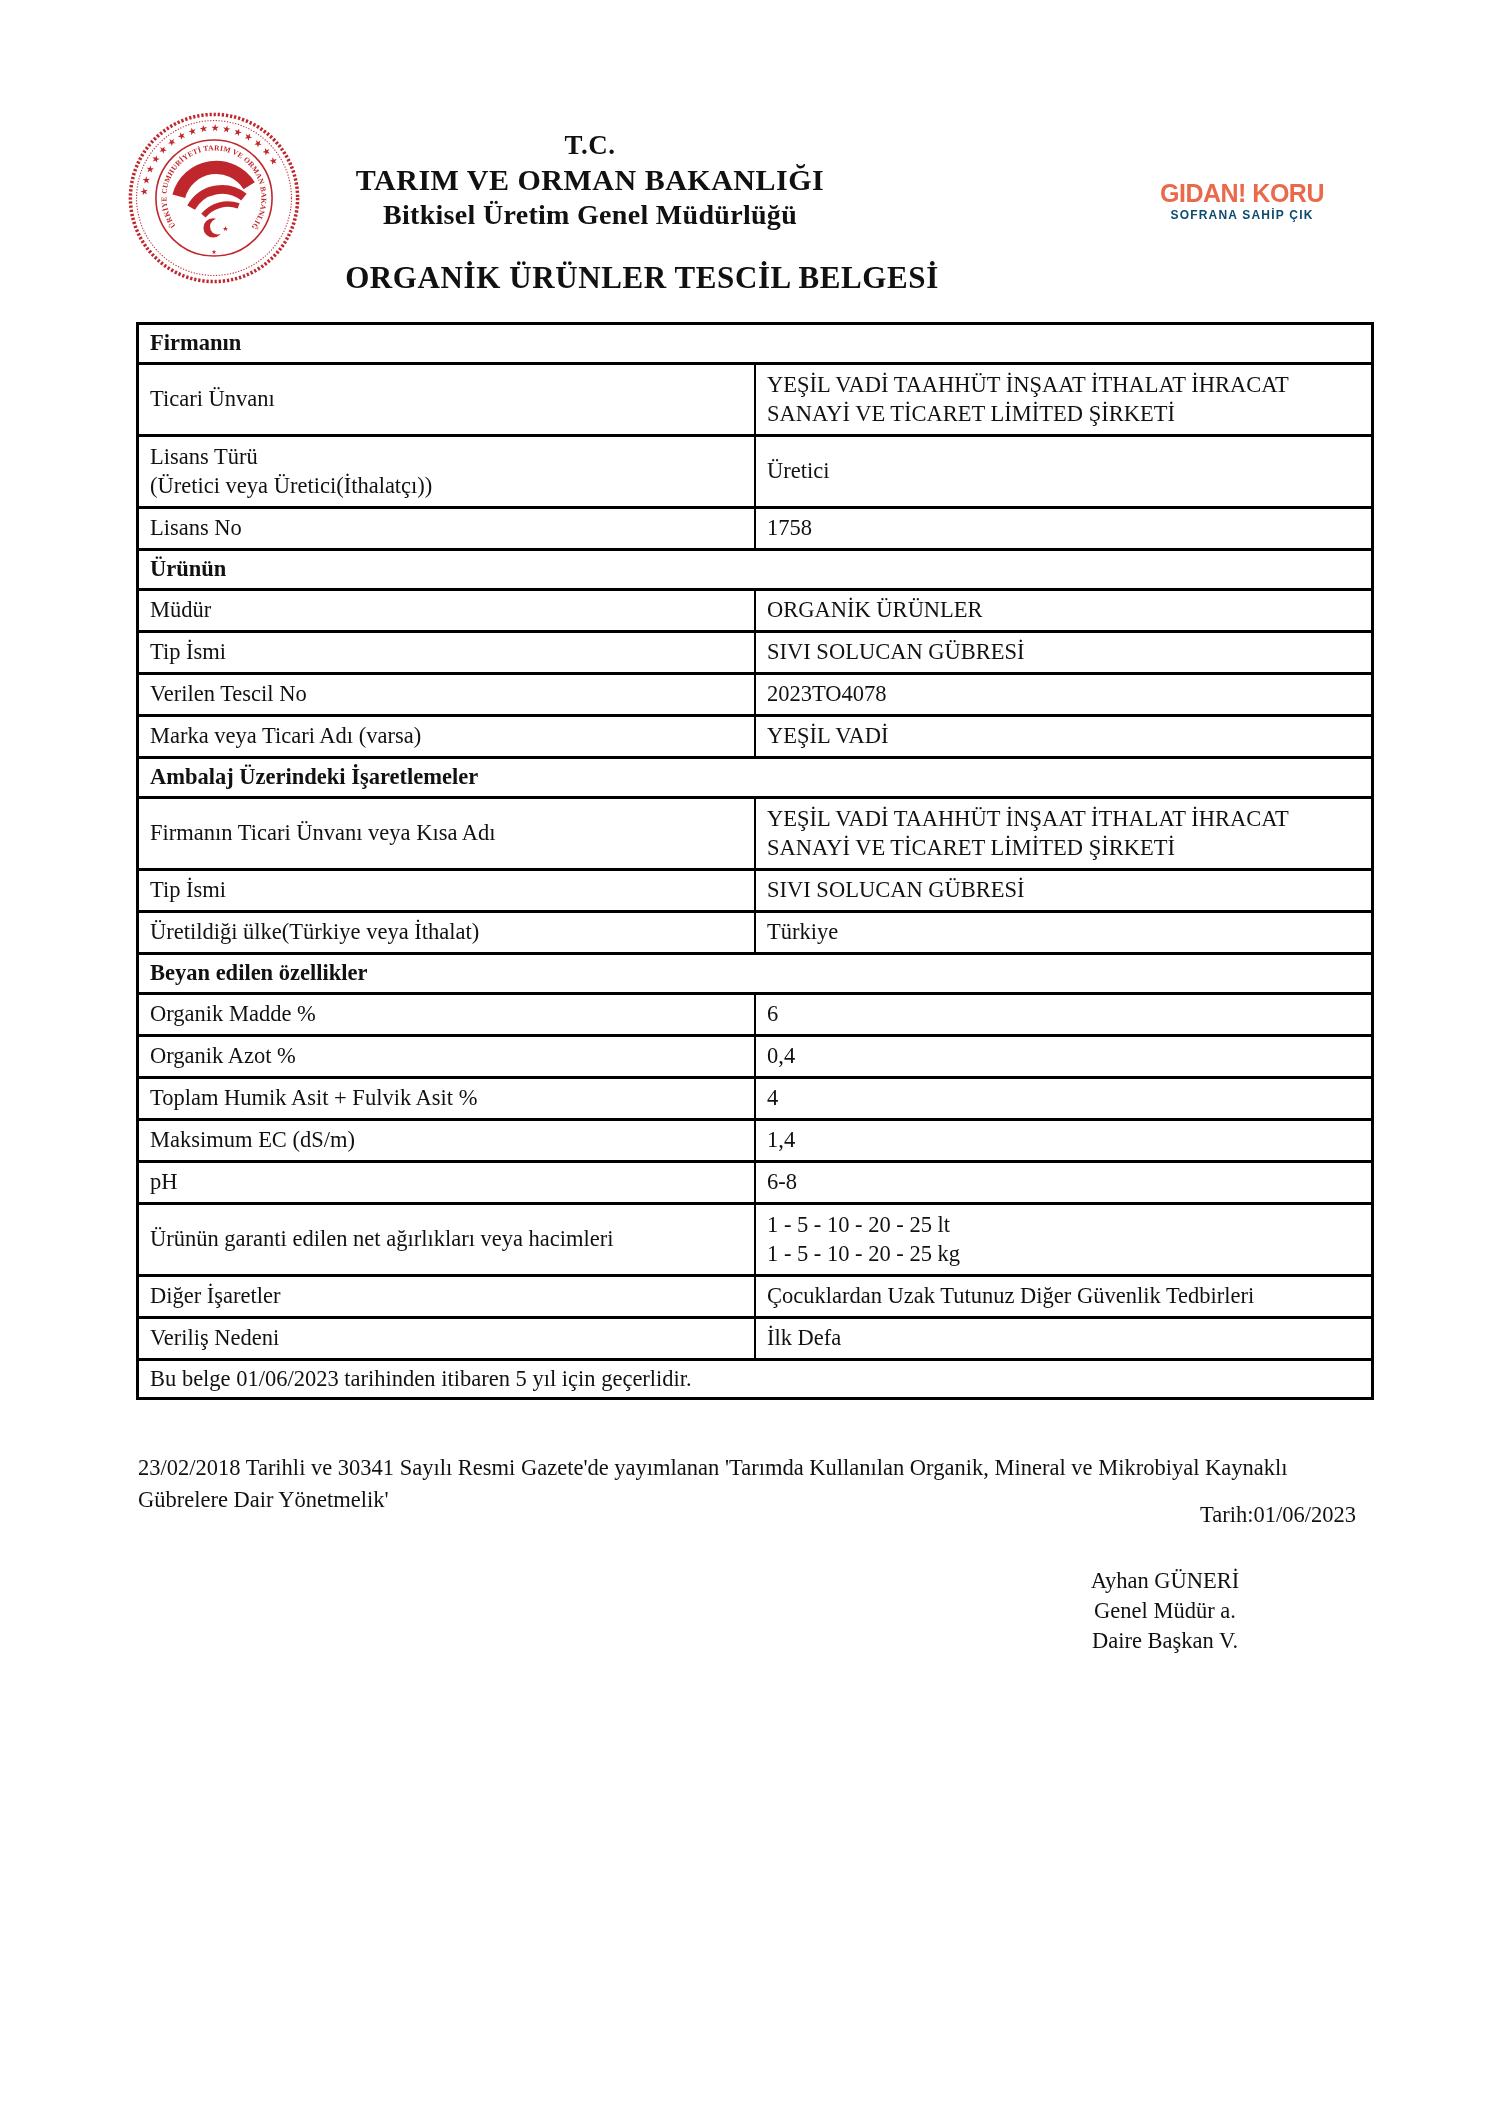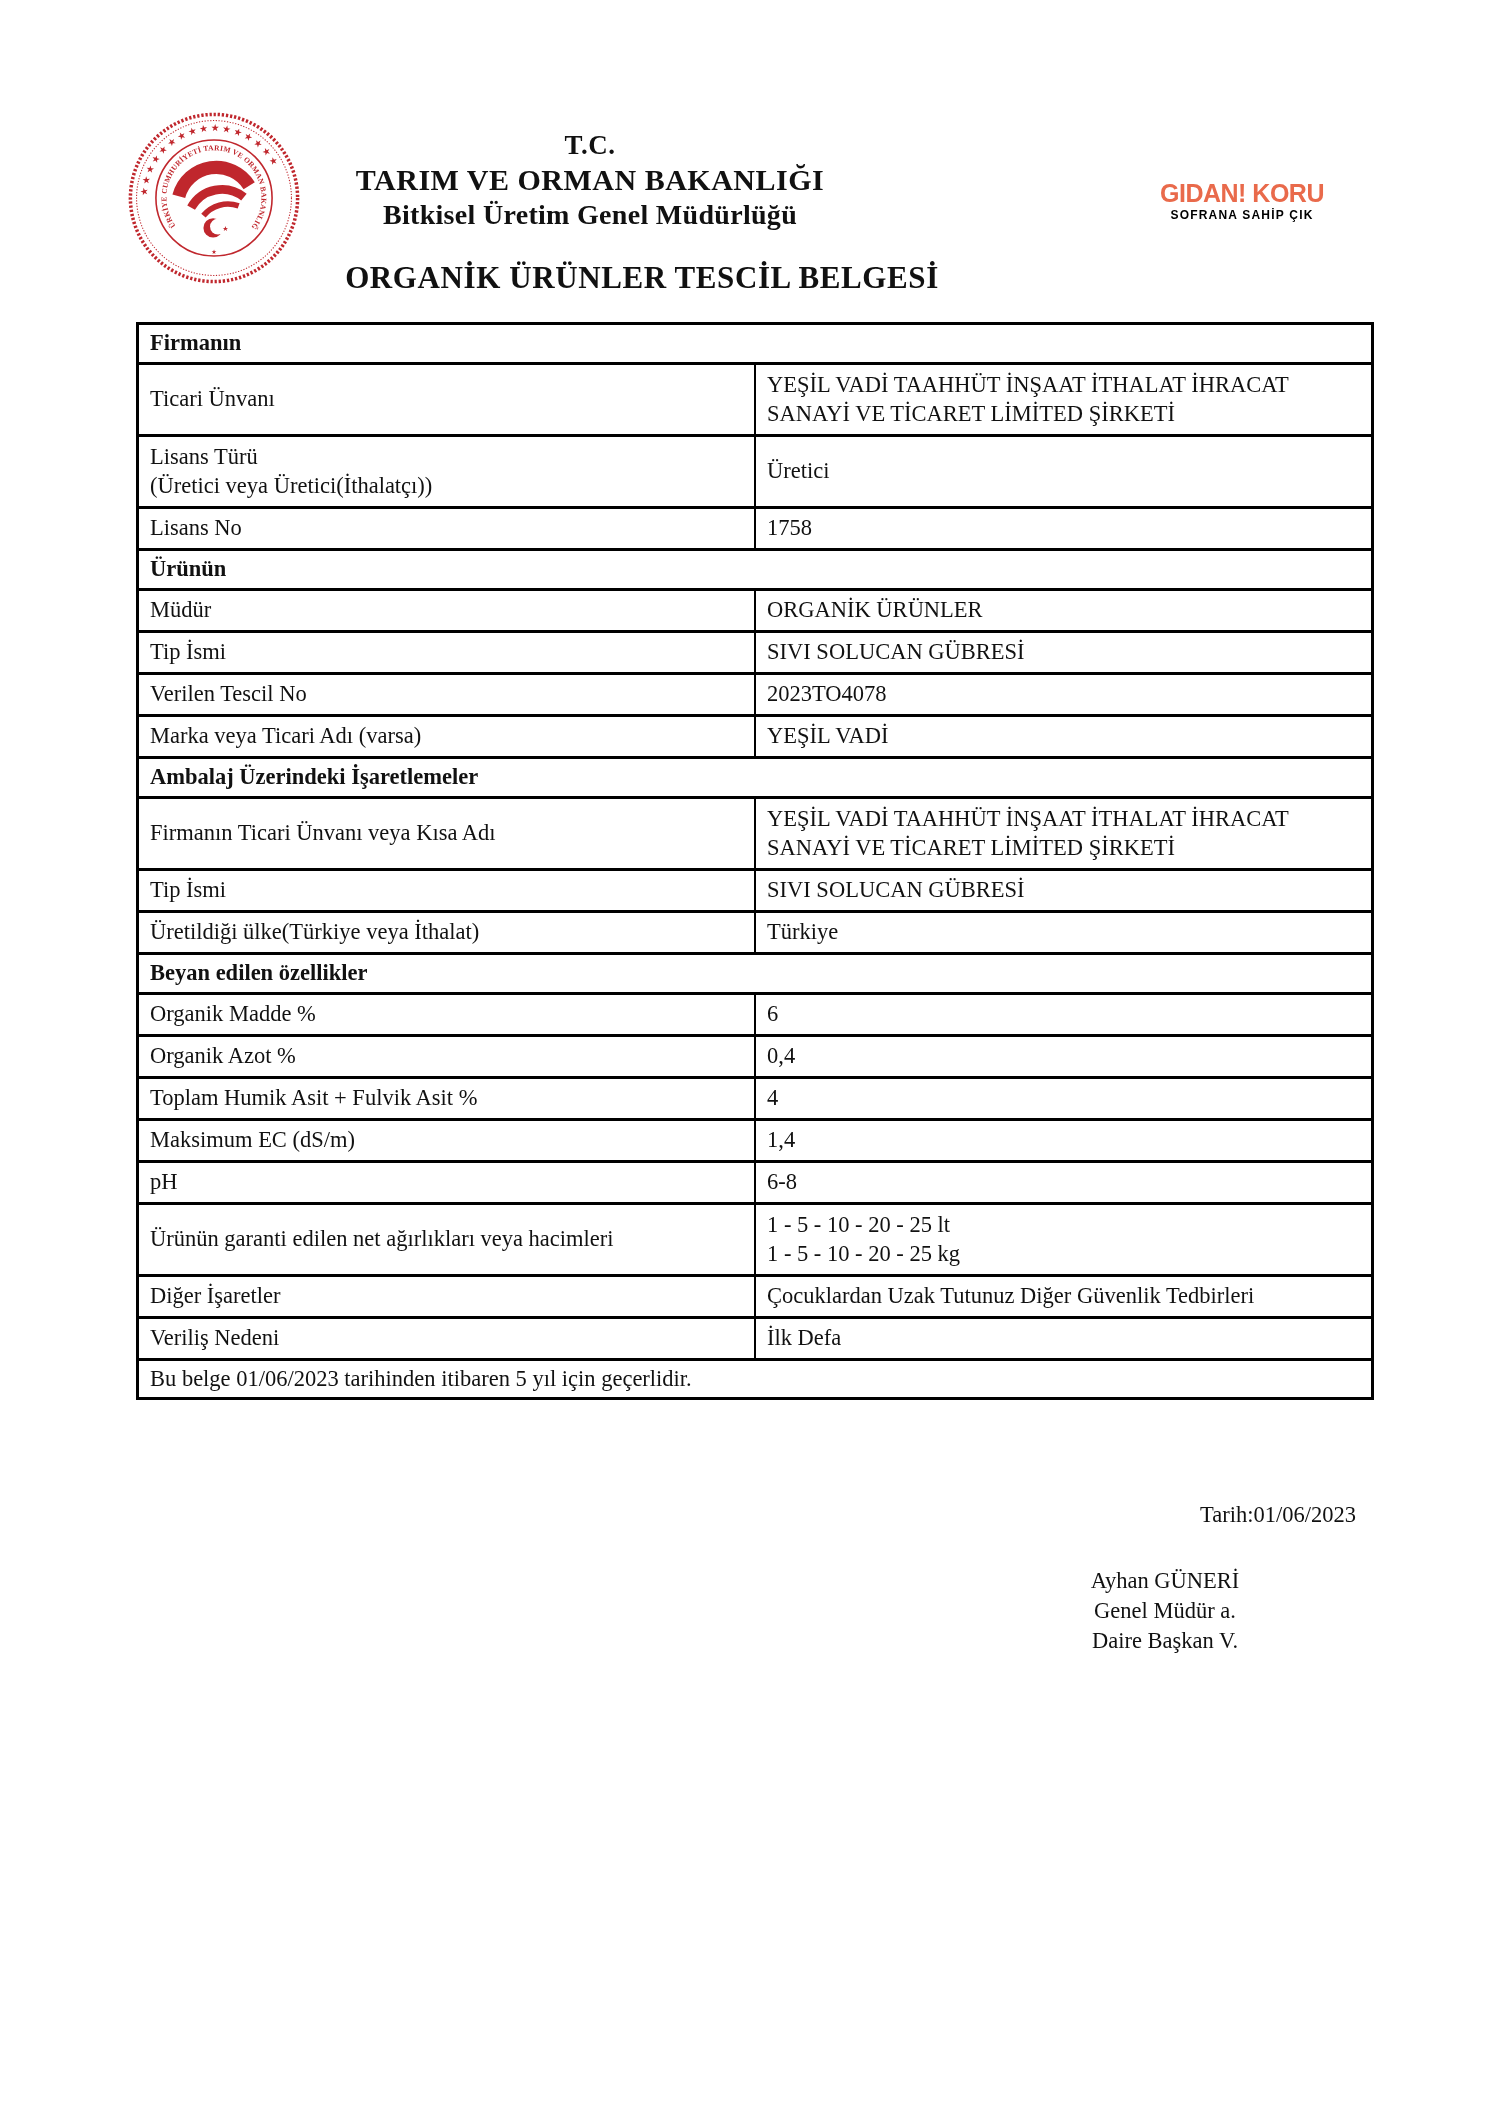--- a/index.html
+++ b/index.html
@@ -46,21 +46,21 @@
     font-size: 25px;
     font-weight: bold;
     letter-spacing: -0.5px;
     color: #e96a4b;
   }
   .campaign-sub {
     margin-top: 3px;
     font-size: 12px;
     font-weight: bold;
     letter-spacing: 1.2px;
-    color: #000000;
+    color: #0c4a6e;
   }
 
   .doc-title {
     position: absolute;
     left: 0; top: 260px;
     width: 1284px;
     text-align: center;
     font-size: 31px;
     font-weight: bold;
     letter-spacing: .6px;
@@ -248,20 +248,21 @@
       <tr class="single">
           <td class="k">Veriliş Nedeni</td>
           <td class="v">İlk Defa</td>
         </tr>
       <tr class="full">
           <td colspan="2">Bu belge 01/06/2023 tarihinden itibaren 5 yıl için geçerlidir.</td>
         </tr>
     </tbody>
   </table>
 
+  <div class="regulation">23/02/2018 Tarihli ve 30341 Sayılı Resmi Gazete'de yayımlanan 'Tarımda Kullanılan Organik, Mineral ve Mikrobiyal Kaynaklı Gübrelere Dair Yönetmelik'</div>
   <div class="date-line">Tarih:01/06/2023</div>
   <div class="signature">
     <div>Ayhan GÜNERİ</div>
     <div>Genel Müdür a.</div>
     <div>Daire Başkan V.</div>
   </div>
 
 </div>
 
 </body></html>

